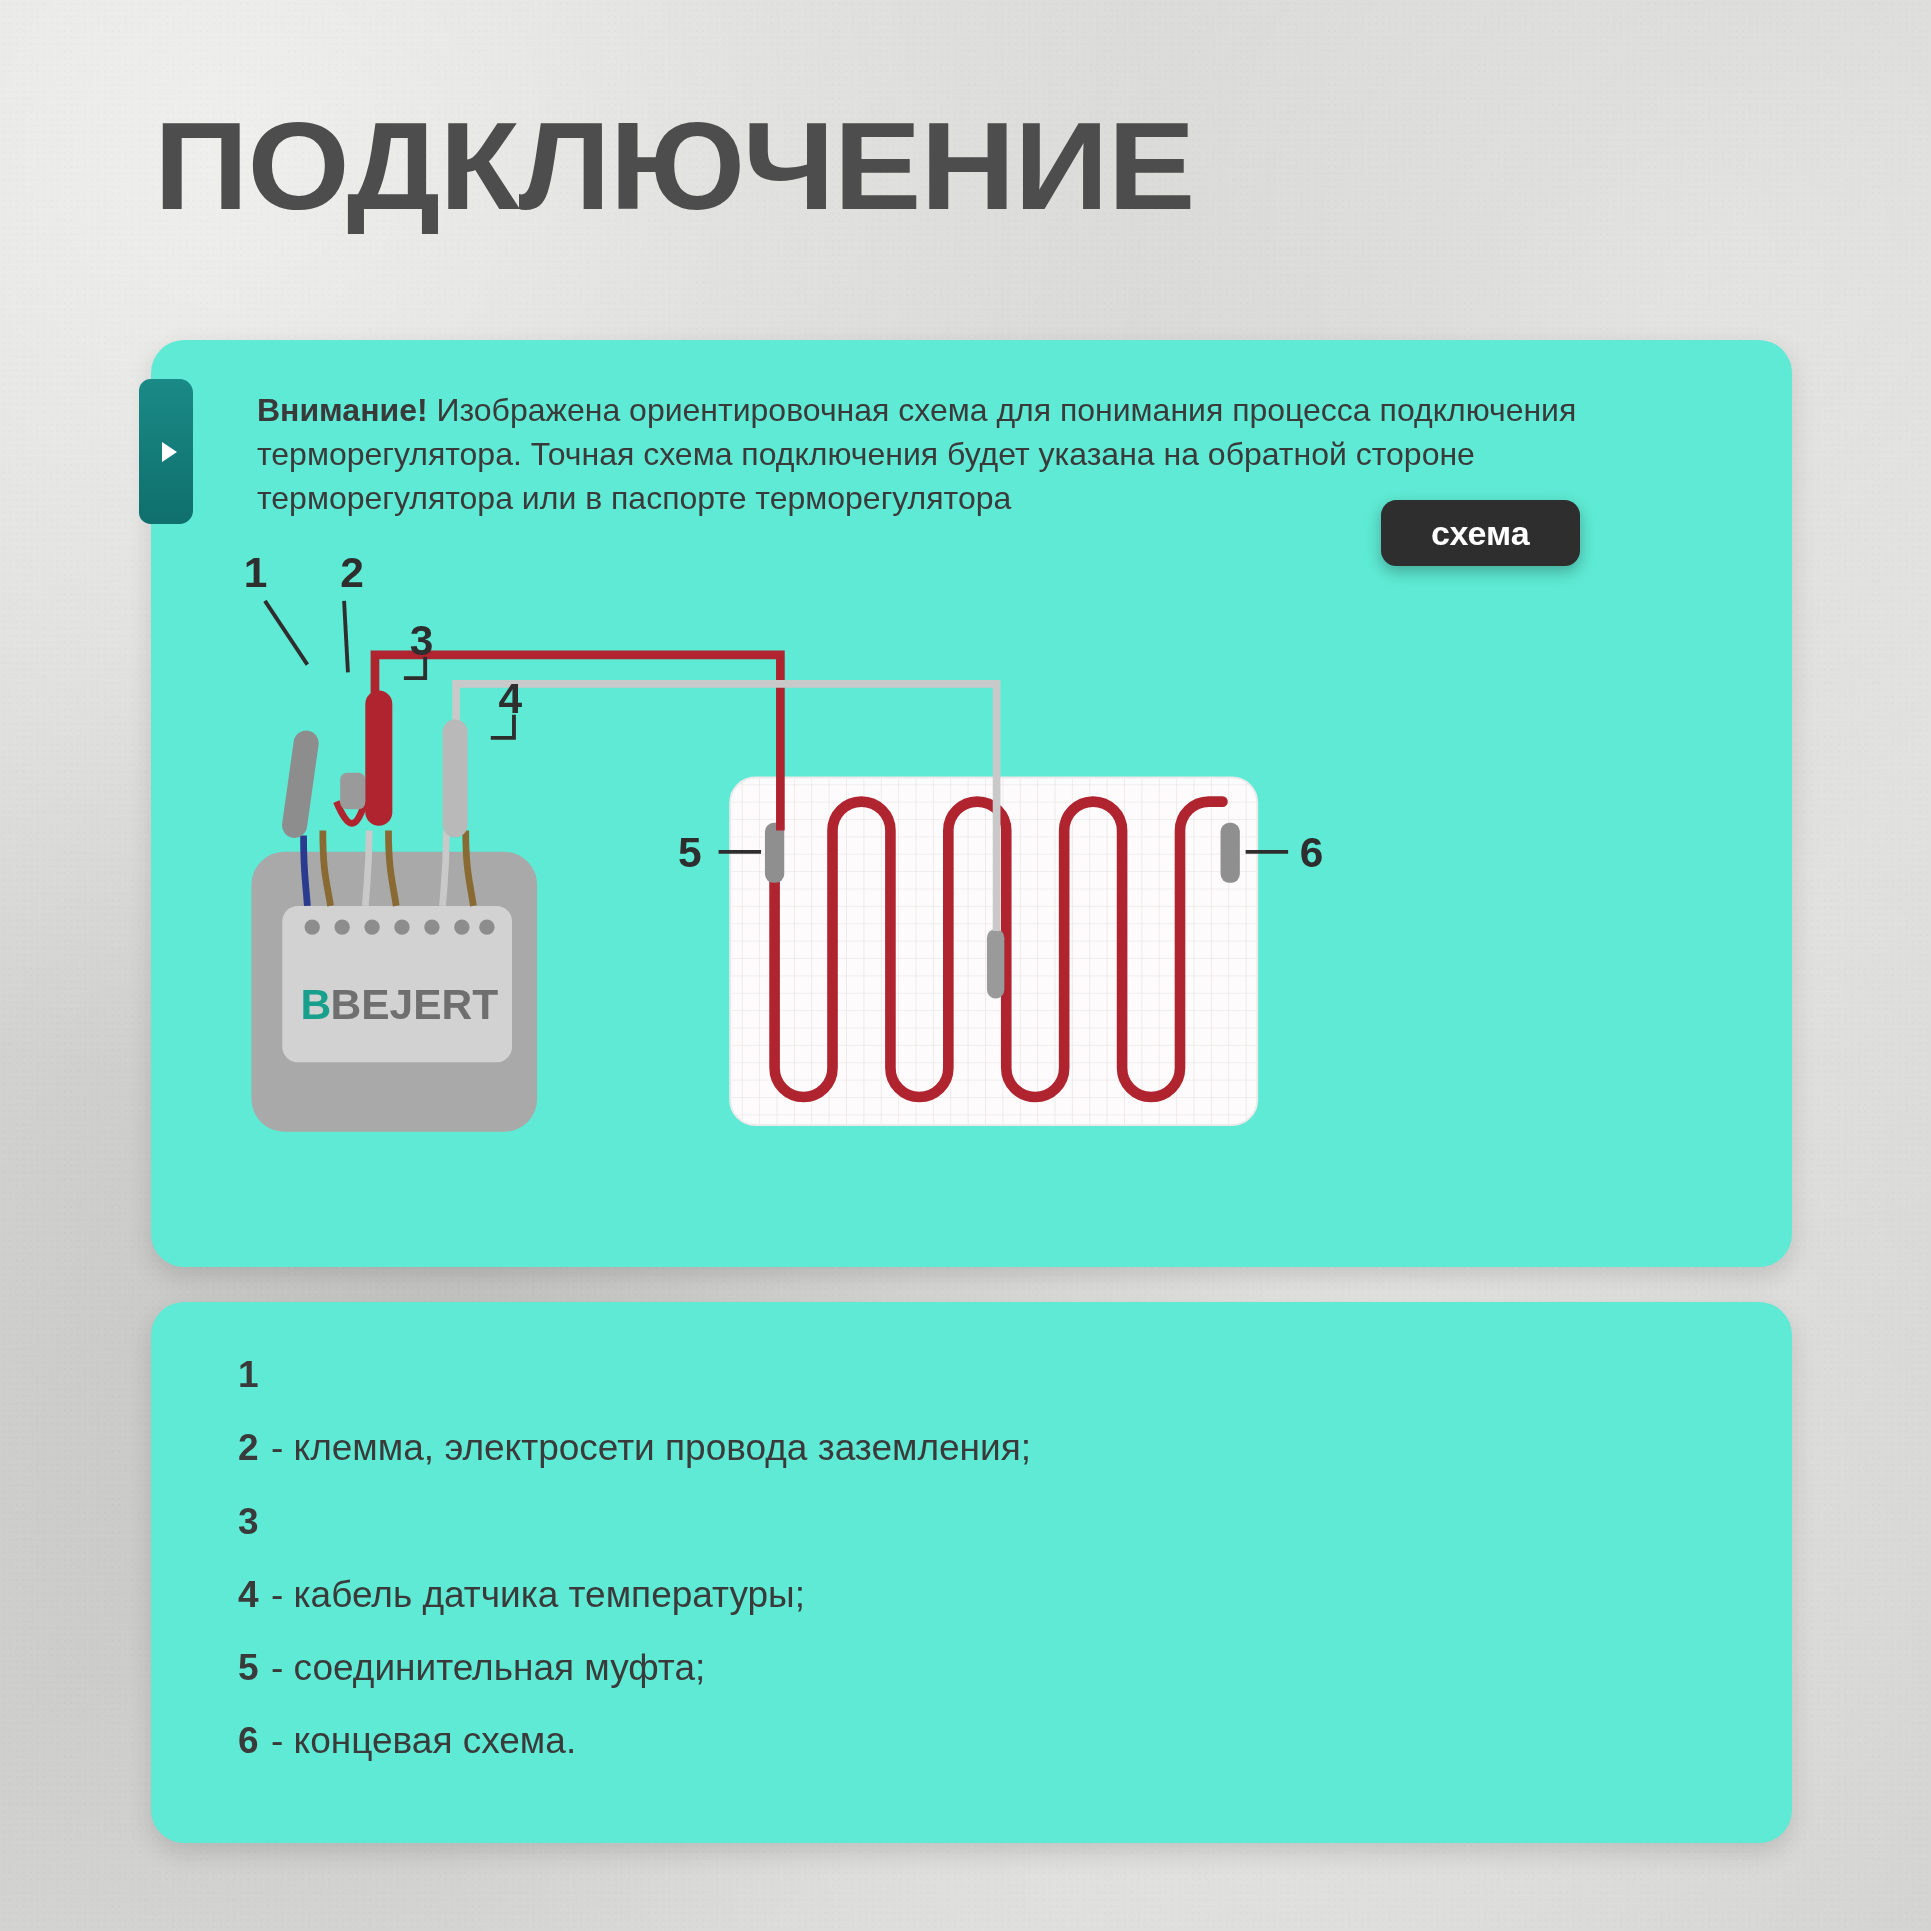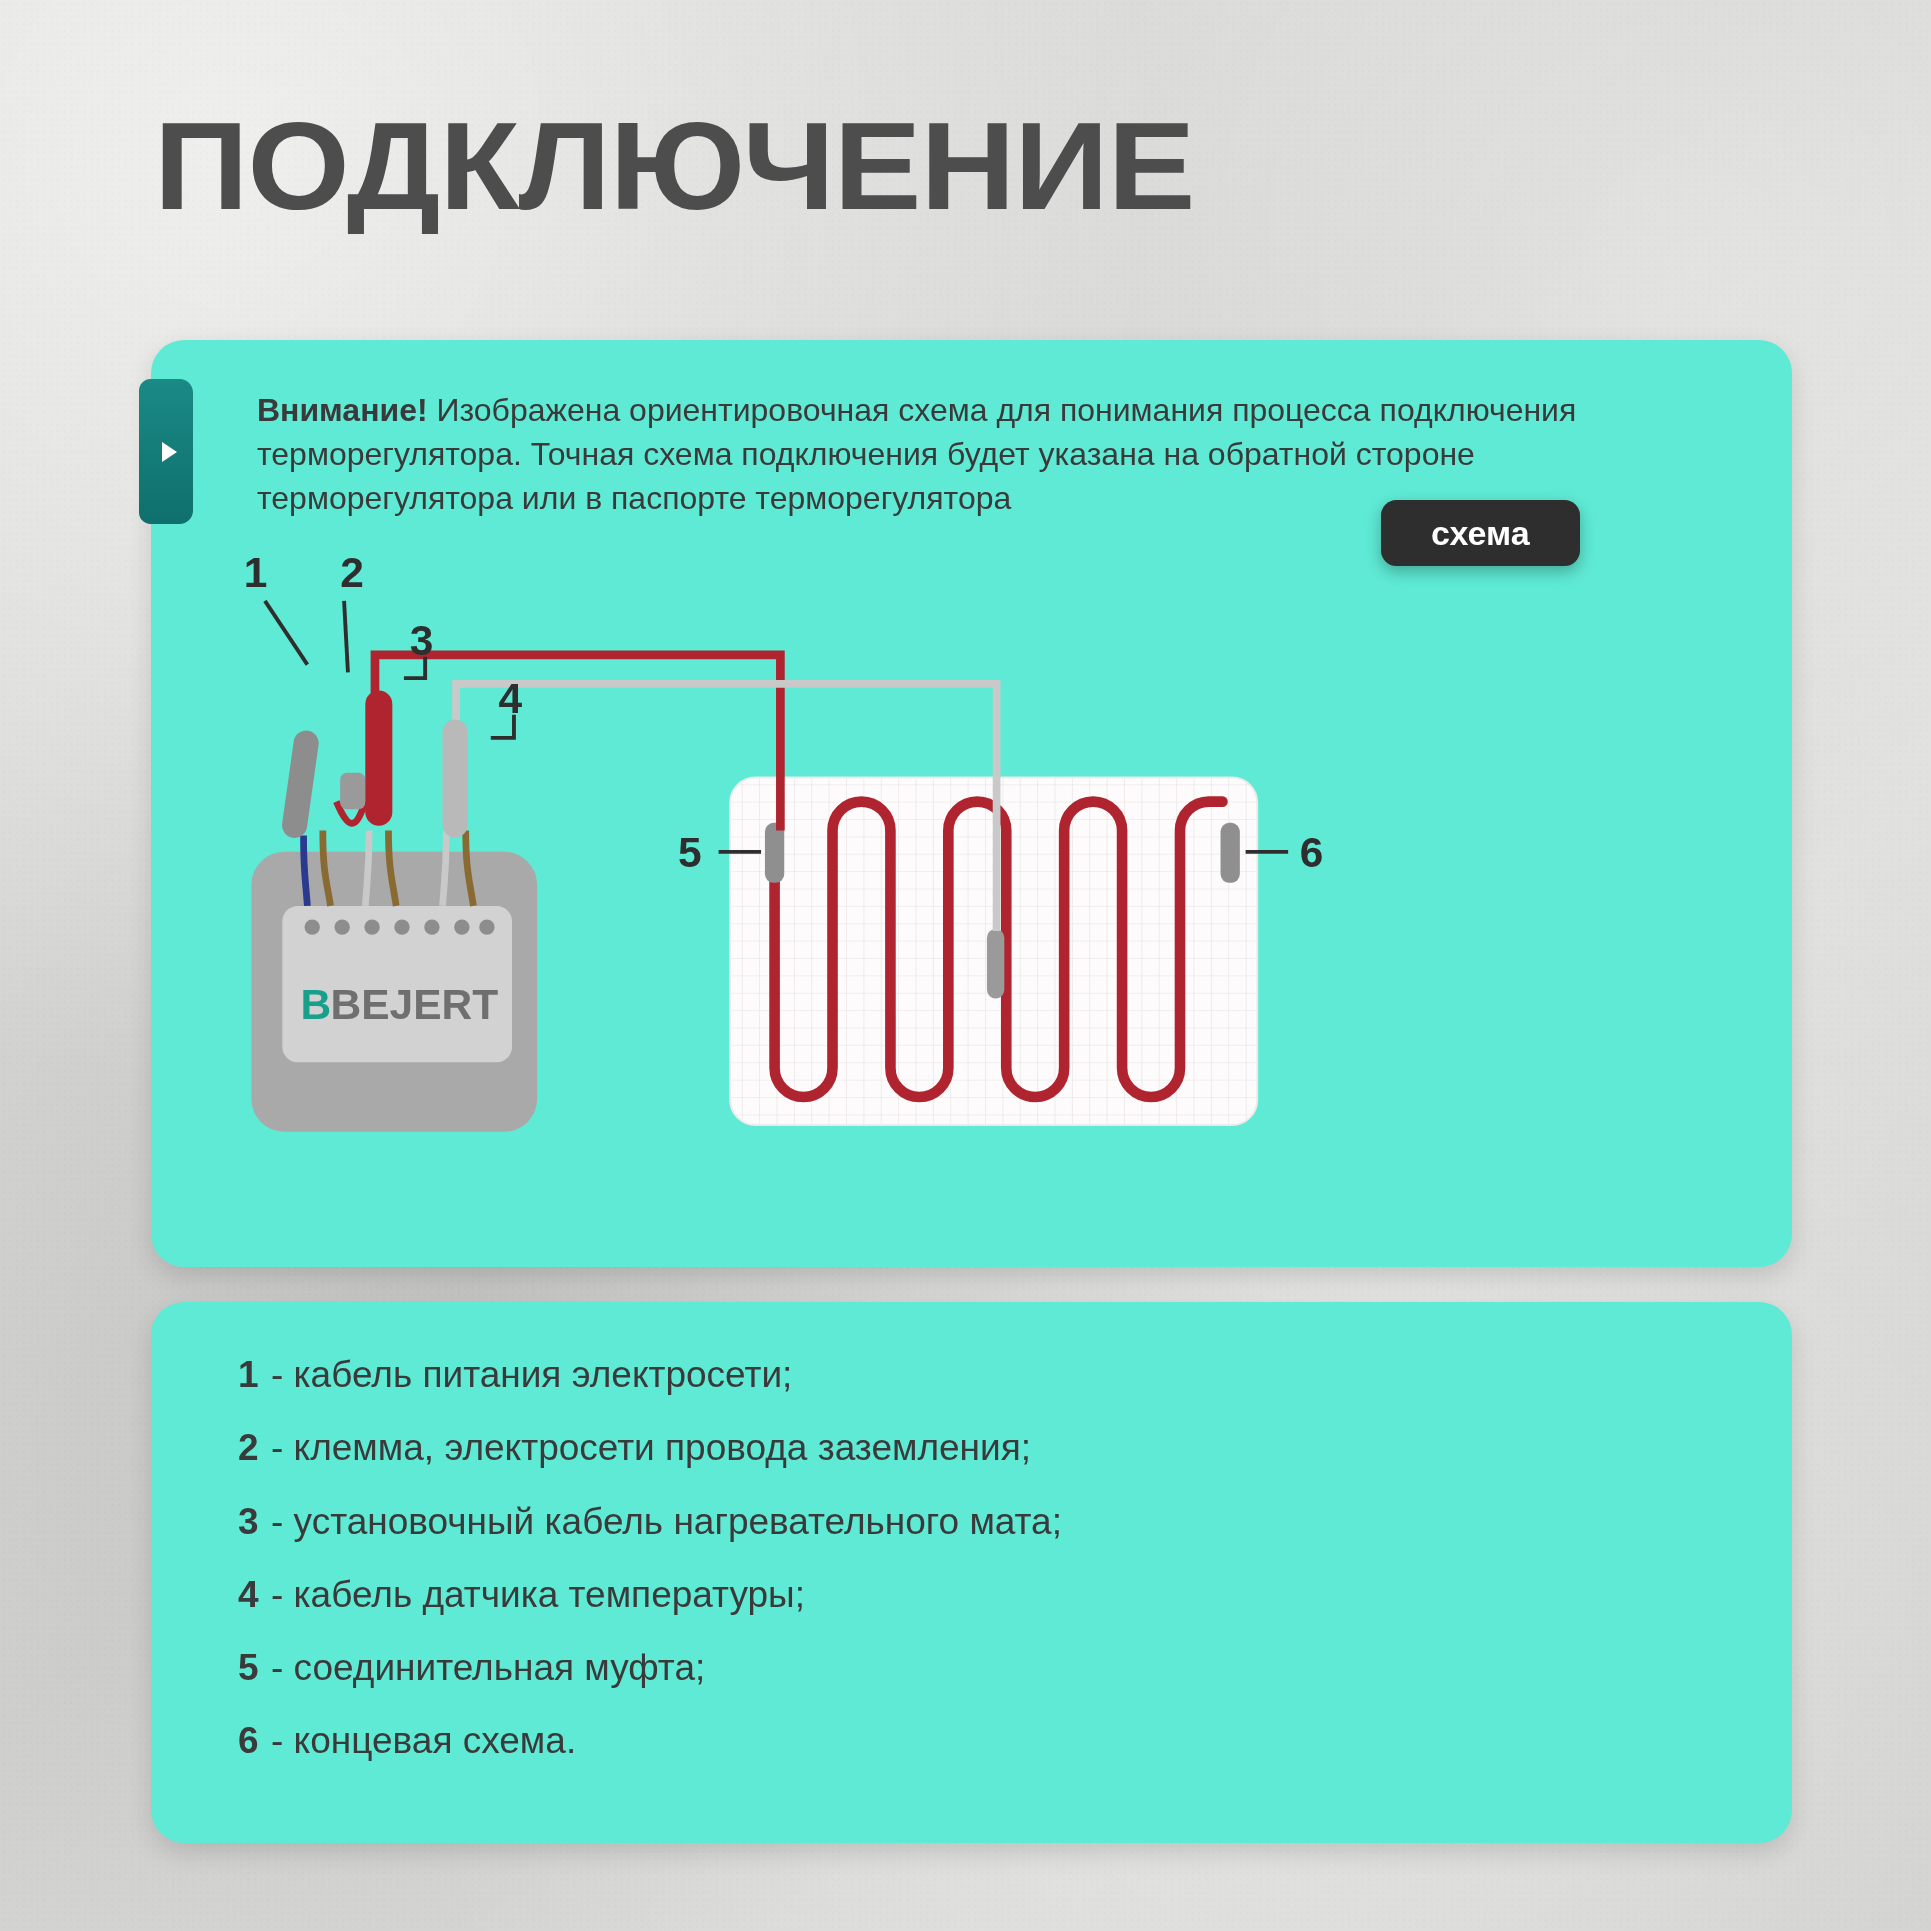--- a/index.html
+++ b/index.html
@@ -252,29 +252,27 @@
     <text x="360" y="178" font-family="Liberation Sans, sans-serif" font-size="44" font-weight="700" fill="#2e2e2e">4</text>
     <text x="546" y="338" font-family="Liberation Sans, sans-serif" font-size="44" font-weight="700" fill="#2e2e2e">5</text>
     <text x="1190" y="338" font-family="Liberation Sans, sans-serif" font-size="44" font-weight="700" fill="#2e2e2e">6</text>
   </svg>
 
   <div class="card" id="card-legend"></div>
 
   <div class="legend-list">
     <div class="legend-row">
       <span class="legend-num">1</span>
-      <span class="legend-text">- кабель питания электросети;</span>
     </div>
     <div class="legend-row">
       <span class="legend-num">2</span>
       <span class="legend-text">- клемма, электросети провода заземления;</span>
     </div>
     <div class="legend-row">
       <span class="legend-num">3</span>
-      <span class="legend-text">- установочный кабель нагревательного мата;</span>
     </div>
     <div class="legend-row">
       <span class="legend-num">4</span>
       <span class="legend-text">-  кабель датчика температуры;</span>
     </div>
     <div class="legend-row">
       <span class="legend-num">5</span>
       <span class="legend-text">- соединительная муфта;</span>
     </div>
     <div class="legend-row">

